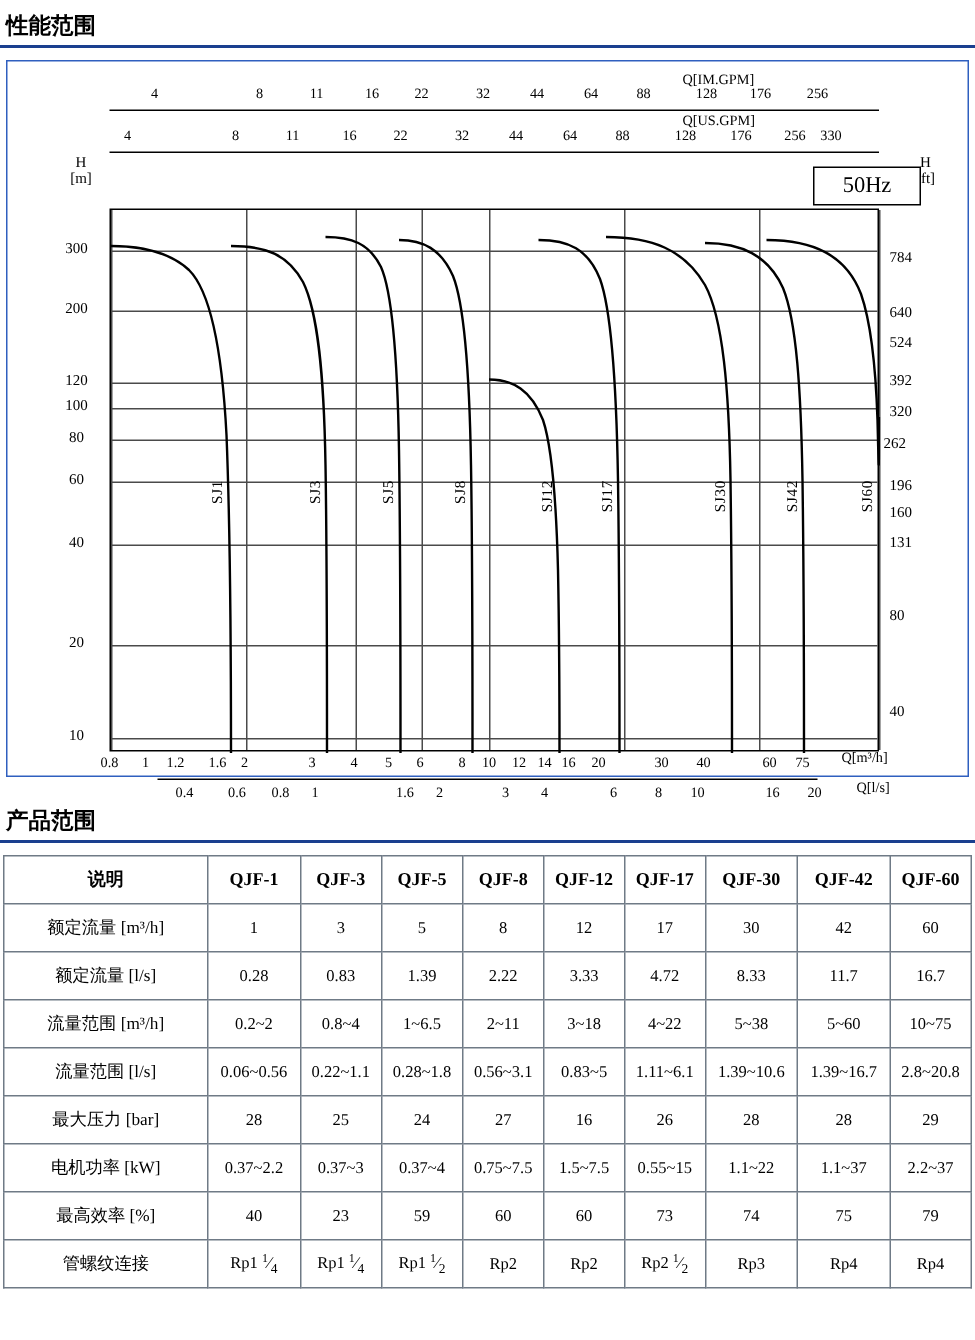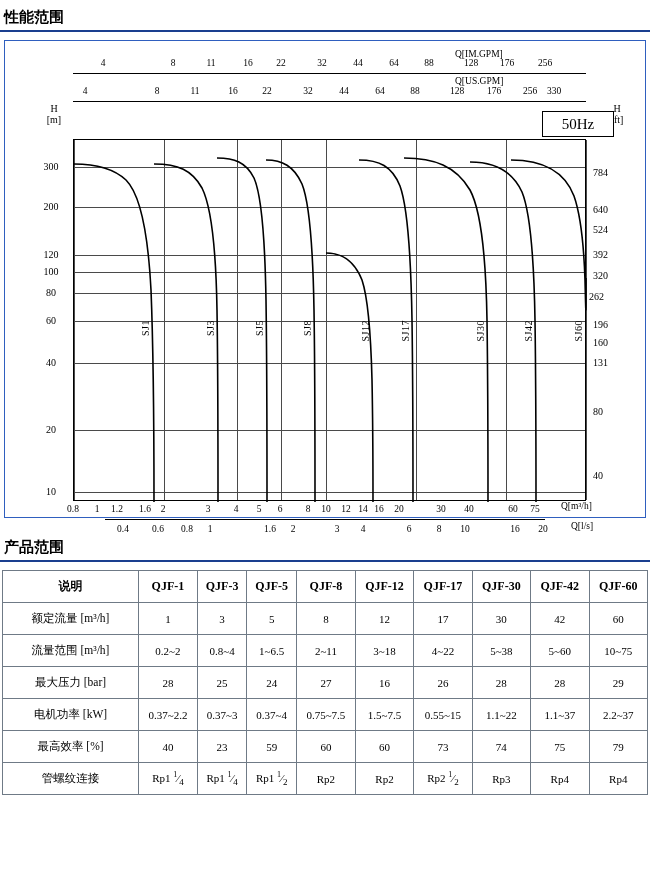--- a/index.html
+++ b/index.html
@@ -358,32 +358,56 @@
         <td>3</td>
         <td>5</td>
         <td>8</td>
         <td>12</td>
         <td>17</td>
         <td>30</td>
         <td>42</td>
         <td>60</td>
       </tr>
       <tr>
+        <td class="rowhead">额定流量  [l/s]</td>
+        <td>0.28</td>
+        <td>0.83</td>
+        <td>1.39</td>
+        <td>2.22</td>
+        <td>3.33</td>
+        <td>4.72</td>
+        <td>8.33</td>
+        <td>11.7</td>
+        <td>16.7</td>
+      </tr>
+      <tr>
         <td class="rowhead">流量范围  [m³/h]</td>
         <td>0.2~2</td>
         <td>0.8~4</td>
         <td>1~6.5</td>
         <td>2~11</td>
         <td>3~18</td>
         <td>4~22</td>
         <td>5~38</td>
         <td>5~60</td>
         <td>10~75</td>
       </tr>
       <tr>
+        <td class="rowhead">流量范围  [l/s]</td>
+        <td>0.06~0.56</td>
+        <td>0.22~1.1</td>
+        <td>0.28~1.8</td>
+        <td>0.56~3.1</td>
+        <td>0.83~5</td>
+        <td>1.11~6.1</td>
+        <td>1.39~10.6</td>
+        <td>1.39~16.7</td>
+        <td>2.8~20.8</td>
+      </tr>
+      <tr>
         <td class="rowhead">最大压力  [bar]</td>
         <td>28</td>
         <td>25</td>
         <td>24</td>
         <td>27</td>
         <td>16</td>
         <td>26</td>
         <td>28</td>
         <td>28</td>
         <td>29</td>

